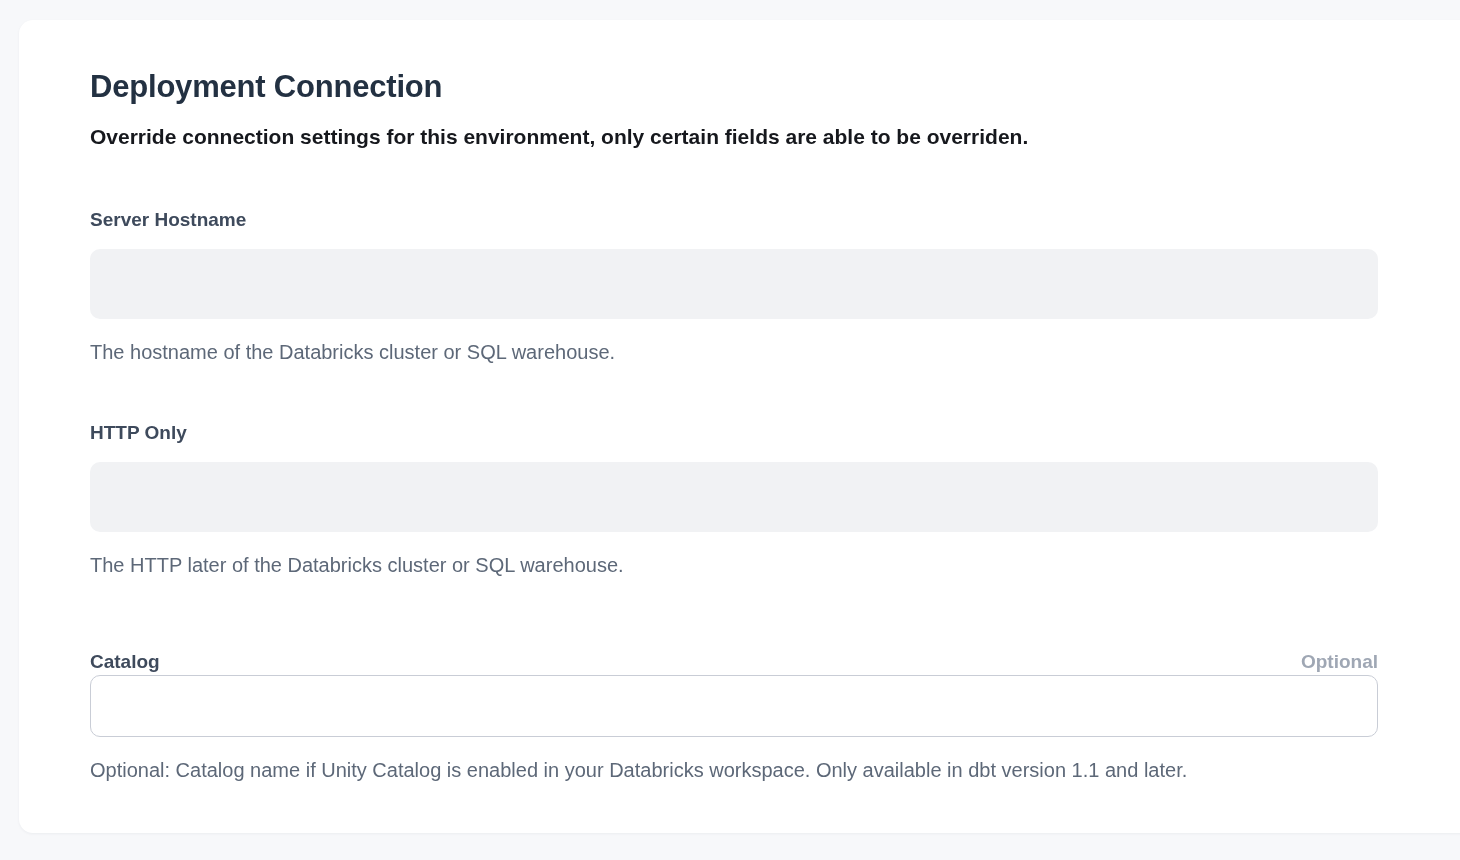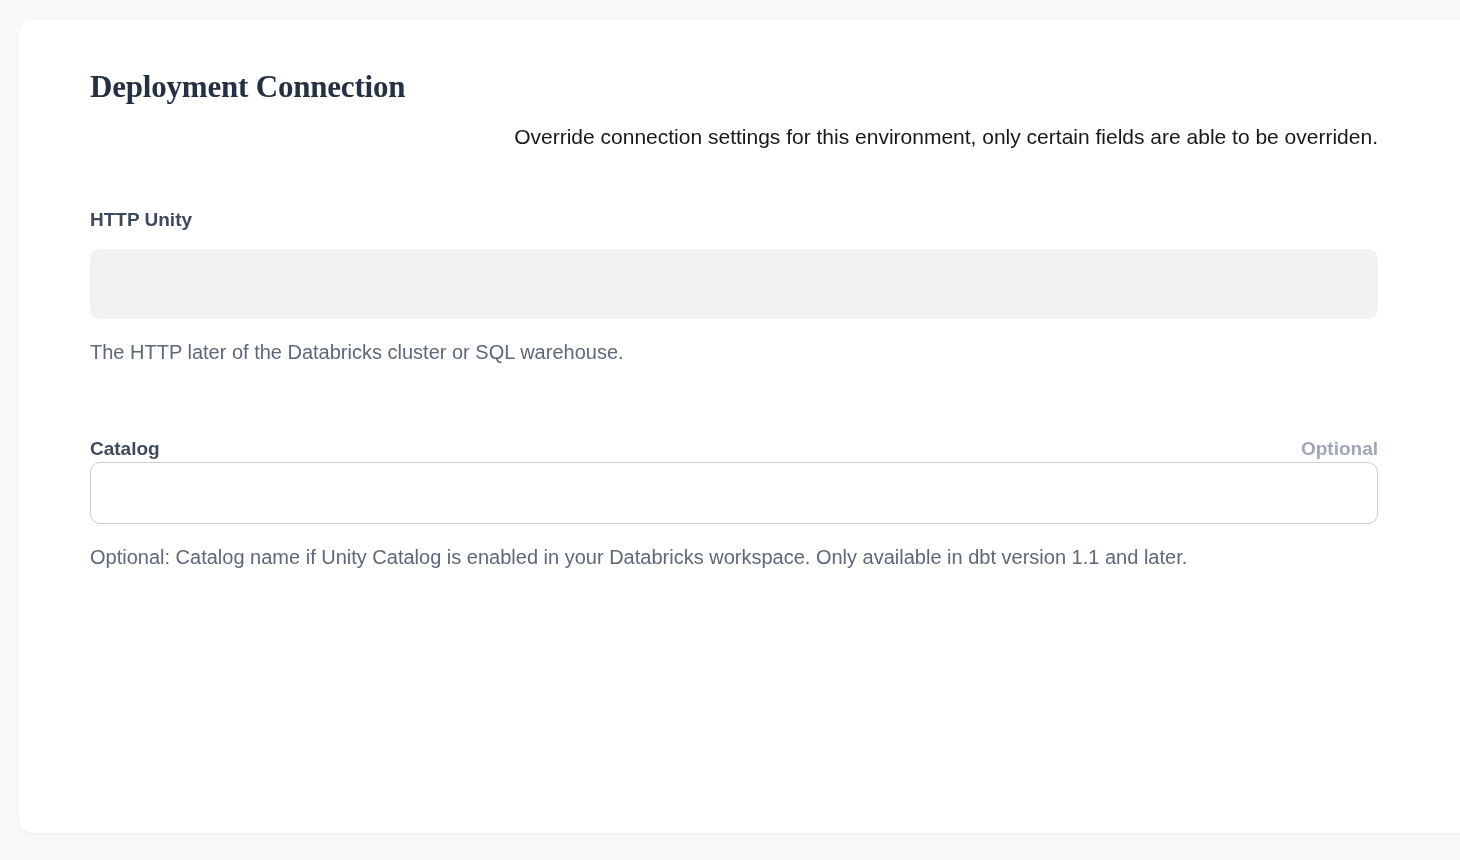--- a/index.html
+++ b/index.html
@@ -26,29 +26,27 @@
     padding: 48px 0 0 71px;
     width: 1359px;           
   }
   .page-title {
     margin: 0 0 18px 0;
     font-size: 31px;
     line-height: 37px;
     font-weight: 700;
     color: #233142;
     letter-spacing: -0.2px;
-    font-family: Liberation Serif, serif;
   }
   .page-subtitle {
     margin: 0 0 56px 0;
     font-size: 21px;
     line-height: 28px;
-    font-weight: 400;
+    font-weight: 700;
     color: #16181d;
-    text-align: right;
   }
   .form-group {
     width: 1288px;
     margin: 0 0 54px 0;
   }
   .label-row {
     display: flex;
     justify-content: space-between;
     align-items: baseline;
     height: 26px;
@@ -97,24 +95,31 @@
 </head>
 <body>
 
 <div class="card">
   <div class="card-content">
 
     <h1 class="page-title">Deployment Connection</h1>
 
     <p class="page-subtitle">Override connection settings for this environment, only certain fields are able to be overriden.</p>
 
+    <div class="form-group">
+      <div class="label-row">
+        <span class="field-label">Server Hostname</span>
+      </div>
+      <input type="text" class="text-input disabled" disabled="" value="" style="">
+      <p class="field-helper">The hostname of the Databricks cluster or SQL warehouse.</p>
+    </div>
 
     <div class="form-group">
       <div class="label-row">
-        <span class="field-label">HTTP Unity</span>
+        <span class="field-label">HTTP Only</span>
       </div>
       <input type="text" class="text-input disabled" disabled="" value="" style="">
       <p class="field-helper">The HTTP later of the Databricks cluster or SQL warehouse.</p>
     </div>
 
     <div class="form-group">
       <div class="label-row">
         <span class="field-label">Catalog</span>
         <span class="optional-tag">Optional</span>
       </div>

